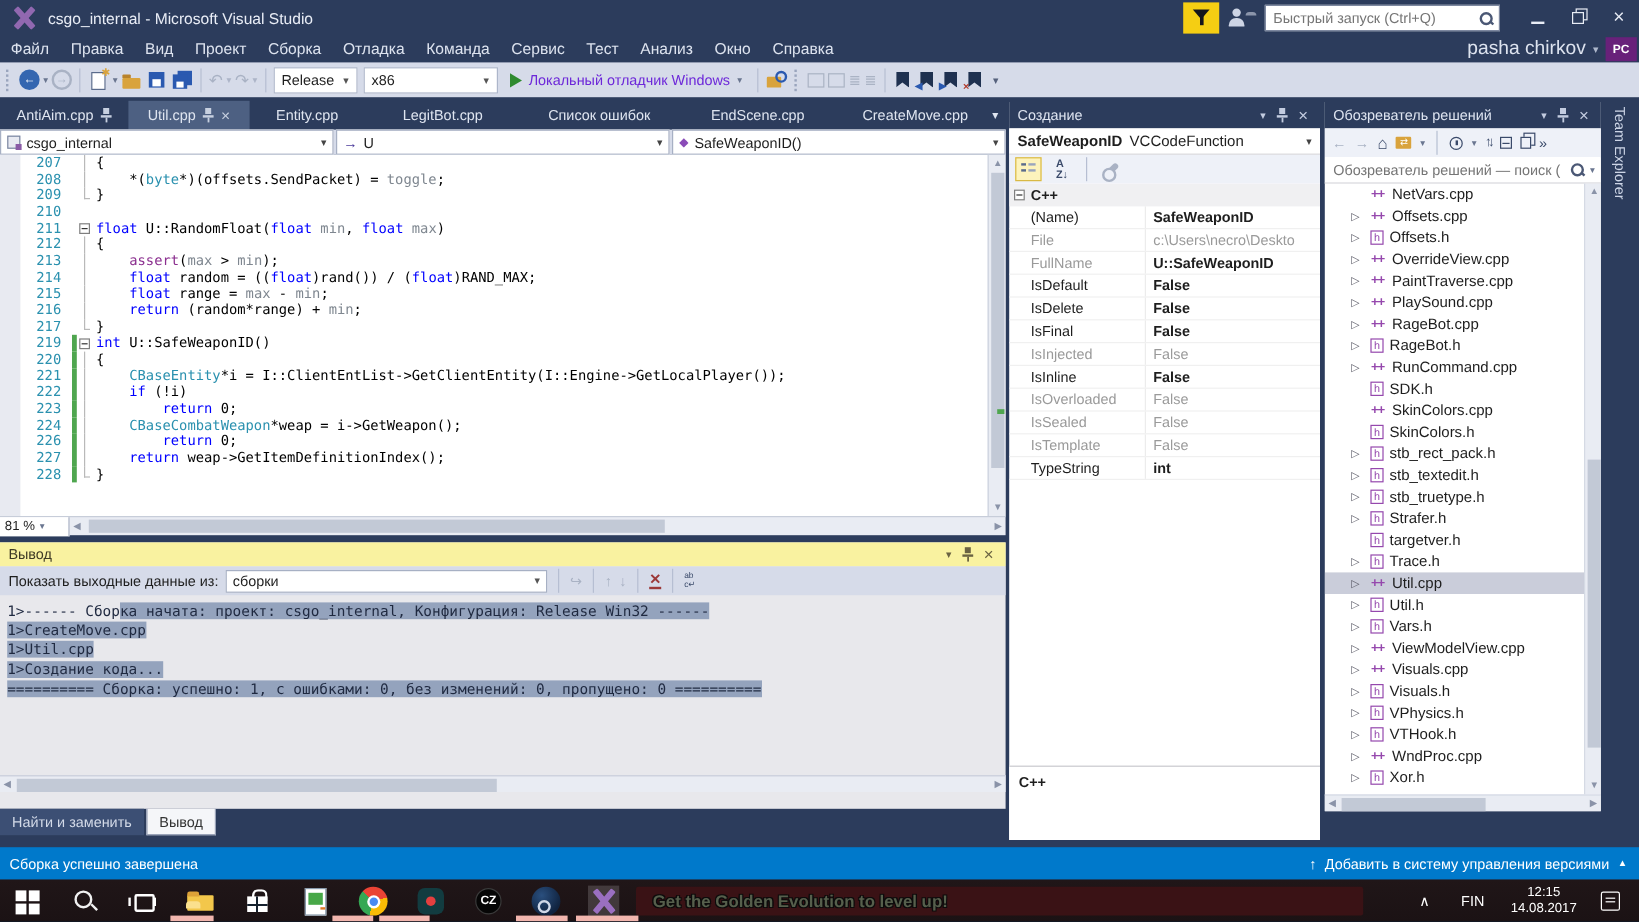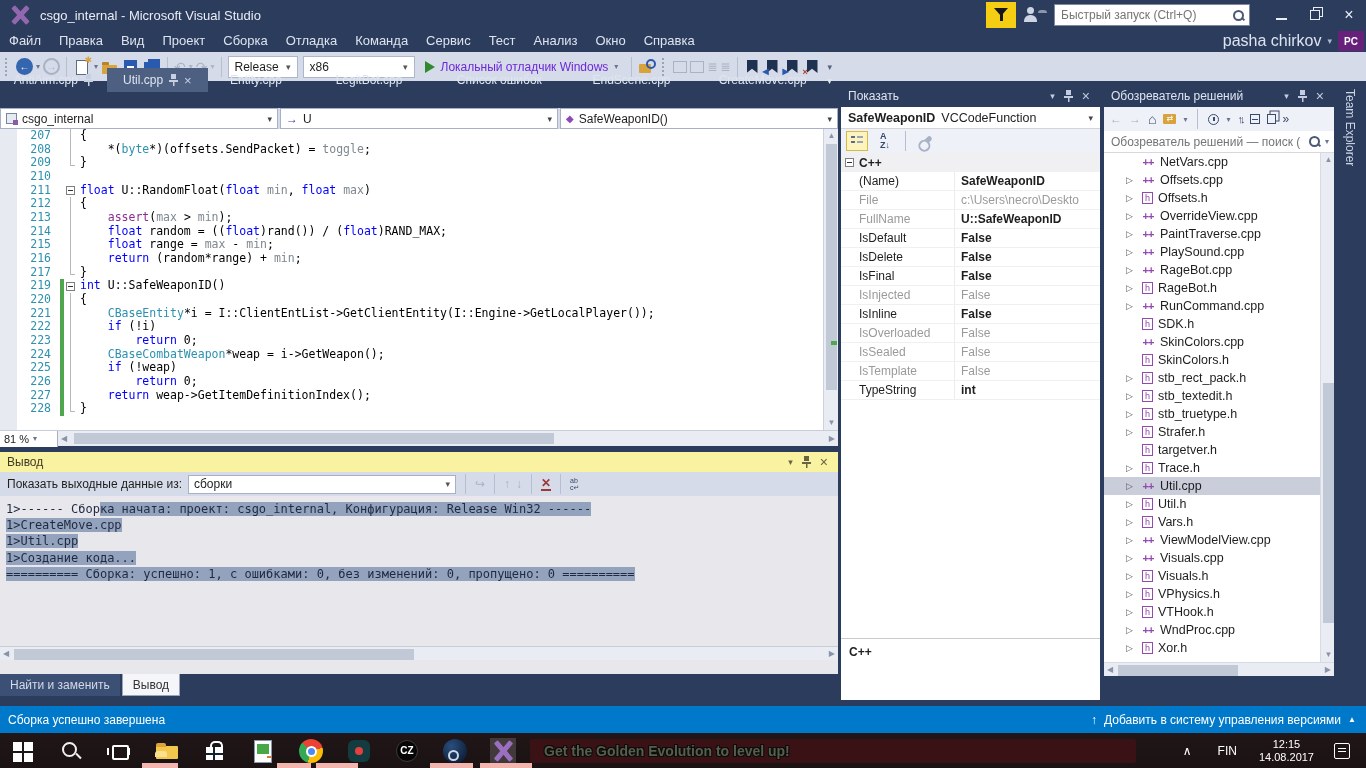--- a/index.html
+++ b/index.html
@@ -69,21 +69,21 @@
   .ic-findfiles::after{content:"";position:absolute;left:8px;top:1px;width:6px;height:6px;border:2px solid #2a59b0;border-radius:50%}
   .disblock{width:14px;height:12px;border:1.5px solid #aab3c4;display:inline-block}
   .dislines{color:#aab3c4;font-size:12px}
   .bookmark{width:11px;height:13px;background:#1f3150;clip-path:polygon(0 0,100% 0,100% 100%,50% 68%,0 100%);display:inline-block}
   .bmwrap{position:relative;width:17px;height:16px;display:inline-flex;align-items:center;justify-content:center}
   .bmwrap .sub{position:absolute;font-size:8px;font-weight:bold;color:#2a59b0;left:-1px;bottom:-1px}
   .bmwrap .subx{position:absolute;font-size:9px;font-weight:bold;color:#b03a2a;left:-1px;bottom:-2px}
   .ovfl{color:#55617c;font-size:9px;margin-left:4px}
 
   
-  .tabstrip{position:absolute;left:0;top:68px;width:838px;height:24px;display:flex;align-items:stretch;background:transparent}
+  .tabstrip{position:absolute;left:0;top:84px;width:838px;height:24px;display:flex;align-items:stretch;background:transparent}
   .dtab{display:flex;align-items:center;justify-content:center;gap:6px;color:#dfe5f0;font-size:12px;padding:0 8px}
   .dtab.act{background:#4d6082}
   .pinico{display:inline-block;width:9px;height:12px;
     background:linear-gradient(currentColor,currentColor) 2px 0/5px 5px no-repeat,
                linear-gradient(currentColor,currentColor) 0 6px/9px 2px no-repeat,
                linear-gradient(currentColor,currentColor) 4px 8px/1.5px 4px no-repeat;color:#c7d0e0}
   .tabx{color:#c7d0e0;font-size:13px}
   .tab-overflow{margin-left:auto;align-self:center;color:#dfe5f0;font-size:10px;padding-right:6px}
 
   
@@ -401,21 +401,20 @@
         <div class="cl" data-interactable="true"><span class="ln" data-interactable="false">214</span><span class="chg" data-interactable="false"></span><span class="fold" data-interactable="false"><span class="foldline"></span></span><span class="code" data-interactable="false"><span class="p">    </span><span class="k">float</span><span class="p"> random = ((</span><span class="k">float</span><span class="p">)rand()) / (</span><span class="k">float</span><span class="p">)RAND_MAX;</span></span></div>
         <div class="cl" data-interactable="true"><span class="ln" data-interactable="false">215</span><span class="chg" data-interactable="false"></span><span class="fold" data-interactable="false"><span class="foldline"></span></span><span class="code" data-interactable="false"><span class="p">    </span><span class="k">float</span><span class="p"> range = </span><span class="g">max</span><span class="p"> - </span><span class="g">min</span><span class="p">;</span></span></div>
         <div class="cl" data-interactable="true"><span class="ln" data-interactable="false">216</span><span class="chg" data-interactable="false"></span><span class="fold" data-interactable="false"><span class="foldline"></span></span><span class="code" data-interactable="false"><span class="p">    </span><span class="k">return</span><span class="p"> (random*range) + </span><span class="g">min</span><span class="p">;</span></span></div>
         <div class="cl" data-interactable="true"><span class="ln" data-interactable="false">217</span><span class="chg" data-interactable="false"></span><span class="fold" data-interactable="false"><span class="foldend"></span></span><span class="code" data-interactable="false"><span class="p">}</span></span></div>
         <div class="cl" data-interactable="true"><span class="ln" data-interactable="false">219</span><span class="chg on" data-interactable="false"></span><span class="fold" data-interactable="false"><span class="foldbox" data-interactable="true"><span class="minus"></span></span></span><span class="code" data-interactable="false"><span class="k">int</span><span class="p"> U::SafeWeaponID()</span></span></div>
         <div class="cl" data-interactable="true"><span class="ln" data-interactable="false">220</span><span class="chg on" data-interactable="false"></span><span class="fold" data-interactable="false"><span class="foldline"></span></span><span class="code" data-interactable="false"><span class="p">{</span></span></div>
         <div class="cl" data-interactable="true"><span class="ln" data-interactable="false">221</span><span class="chg on" data-interactable="false"></span><span class="fold" data-interactable="false"><span class="foldline"></span></span><span class="code" data-interactable="false"><span class="p">    </span><span class="t">CBaseEntity</span><span class="p">*i = I::ClientEntList-&gt;GetClientEntity(I::Engine-&gt;GetLocalPlayer());</span></span></div>
         <div class="cl" data-interactable="true"><span class="ln" data-interactable="false">222</span><span class="chg on" data-interactable="false"></span><span class="fold" data-interactable="false"><span class="foldline"></span></span><span class="code" data-interactable="false"><span class="p">    </span><span class="k">if</span><span class="p"> (!i)</span></span></div>
         <div class="cl" data-interactable="true"><span class="ln" data-interactable="false">223</span><span class="chg on" data-interactable="false"></span><span class="fold" data-interactable="false"><span class="foldline"></span></span><span class="code" data-interactable="false"><span class="p">        </span><span class="k">return</span><span class="p"> 0;</span></span></div>
         <div class="cl" data-interactable="true"><span class="ln" data-interactable="false">224</span><span class="chg on" data-interactable="false"></span><span class="fold" data-interactable="false"><span class="foldline"></span></span><span class="code" data-interactable="false"><span class="p">    </span><span class="t">CBaseCombatWeapon</span><span class="p">*weap = i-&gt;GetWeapon();</span></span></div>
-        <div class="cl" data-interactable="true"><span class="ln" data-interactable="false">225</span><span class="chg on" data-interactable="false"></span><span class="fold" data-interactable="false"><span class="foldline"></span></span><span class="code" data-interactable="false"><span class="p">    </span><span class="k">if</span><span class="p"> (!weap)</span></span></div>
         <div class="cl" data-interactable="true"><span class="ln" data-interactable="false">226</span><span class="chg on" data-interactable="false"></span><span class="fold" data-interactable="false"><span class="foldline"></span></span><span class="code" data-interactable="false"><span class="p">        </span><span class="k">return</span><span class="p"> 0;</span></span></div>
         <div class="cl" data-interactable="true"><span class="ln" data-interactable="false">227</span><span class="chg on" data-interactable="false"></span><span class="fold" data-interactable="false"><span class="foldline"></span></span><span class="code" data-interactable="false"><span class="p">    </span><span class="k">return</span><span class="p"> weap-&gt;GetItemDefinitionIndex();</span></span></div>
         <div class="cl" data-interactable="true"><span class="ln" data-interactable="false">228</span><span class="chg on" data-interactable="false"></span><span class="fold" data-interactable="false"><span class="foldend"></span></span><span class="code" data-interactable="false"><span class="p">}</span></span></div>
       </div>
     <div class="vscroll" data-interactable="true">
       <span class="vs-arrow" style="top:0" data-interactable="true">▲</span>
       <span class="vs-thumb" style="top:15px;height:246px" data-interactable="true"></span>
       <span class="vs-mark" style="top:212px" data-interactable="false"></span>
       <span class="vs-arrow" style="bottom:0" data-interactable="true">▼</span>
     </div>
@@ -472,21 +471,21 @@
       <span class="hs-arrow" data-interactable="true">▶</span>
     </div>
   </div>
   <div class="bottom-tabs" id="bottom-tabs" data-interactable="false">
       <span class="btab inact" data-interactable="true">Найти и заменить</span>
       <span class="btab act" data-interactable="true">Вывод</span>
     </div>
 
   <div class="toolwin" id="properties" data-interactable="false">
     <div class="tw-header" data-interactable="true">
-      <span data-interactable="false">Показать</span>
+      <span data-interactable="false">Создание</span>
       <span class="hicons">
         <span class="caret" data-interactable="true">▾</span>
         <span class="pinico" data-interactable="true"></span>
         <span class="hx" data-interactable="true">×</span>
       </span>
     </div>
     <div class="prop-object" data-interactable="true">
       <span class="objname" data-interactable="false">SafeWeaponID</span>
       <span data-interactable="false">VCCodeFunction</span>
       <span class="caret">▾</span>

